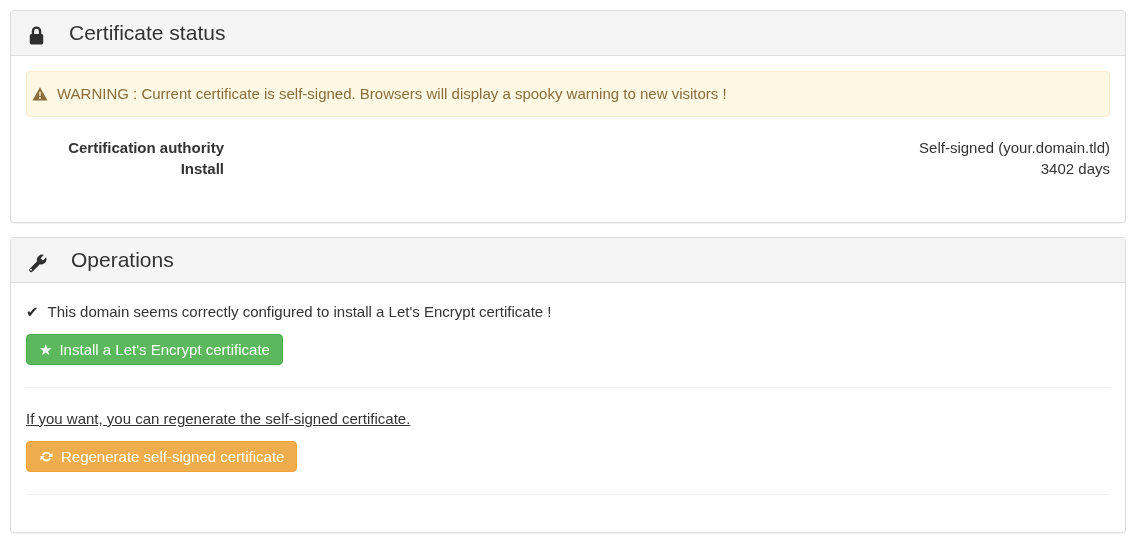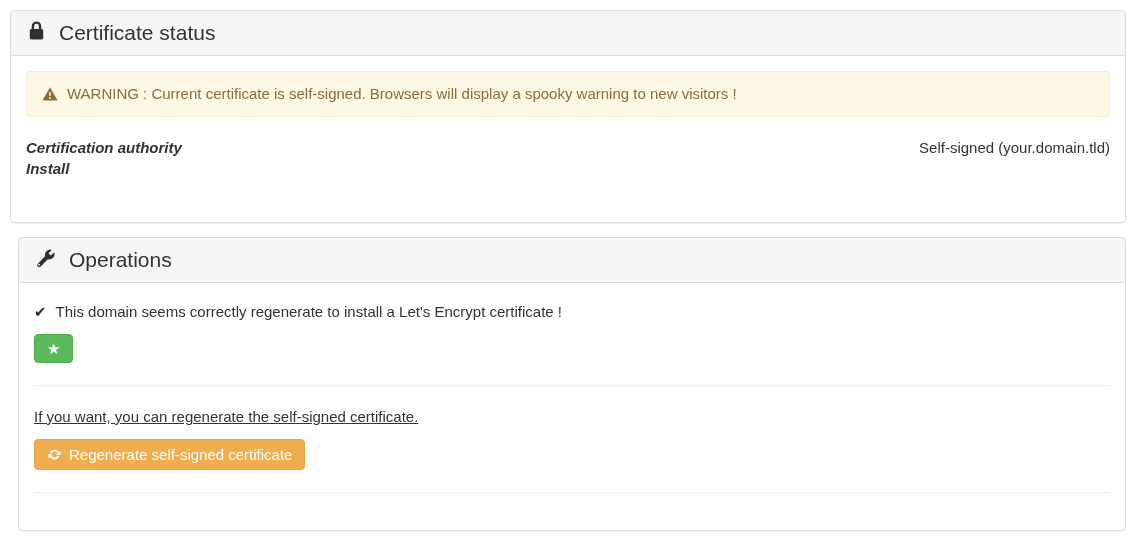--- a/index.html
+++ b/index.html
@@ -18,47 +18,47 @@
     font-size:15px;
     width:1131px;
   }
   .page{padding:10px 5px 9px 10px;}
   .panel{
     background:#fff;
     border:1px solid var(--panel-border);
     border-radius:4px;
     box-shadow:0 1px 1px rgba(0,0,0,.05);
   }
-  .panel + .panel{margin-top:14px;margin-left:8px;}
+  .panel + .panel{margin-top:14px;}
   .panel-heading{
-    display:flex;align-items:flex-start;gap:13px;
+    display:flex;align-items:flex-end;gap:23px;
     padding:9px 16px;
     background:var(--panel-heading-bg);
     border-bottom:1px solid var(--panel-border);
     border-radius:3px 3px 0 0;
   }
   .panel-title{
     margin:0;font-size:21px;font-weight:400;line-height:26px;color:var(--text);
   }
   .panel-body{padding:15px;}
   .icon-svg{display:inline-flex;align-items:center;justify-content:center;flex:none;}
   .alert-warning{
     display:flex;align-items:center;gap:9px;
     background:var(--alert-bg);
     border:1px solid var(--alert-border);
     border-radius:4px;
     color:var(--alert-text);
-    padding:14px 15px;
+    padding:14px 5px;
     margin-bottom:20px;
     line-height:16px;
   }
   dl.cert-details{margin:0 0 28px;font-size:15px;}
   dl.cert-details dt{
-    float:left;clear:left;width:198px;
-    font-weight:700;line-height:21px;font-style:italic;
+    float:left;clear:left;width:198px;text-align:right;
+    font-weight:700;line-height:21px;
   }
   dl.cert-details dd{margin:0 0 0 218px;line-height:21px;text-align:right;}
   dl.cert-details::after{content:"";display:block;clear:both;}
   .status-line{
     display:flex;align-items:center;gap:9px;
     margin:5px 0 14px;line-height:17px;
   }
   .check-glyph{font-size:15px;color:#2b2b2b;line-height:1;}
   .btn{
     display:inline-flex;align-items:center;gap:7px;
@@ -100,42 +100,44 @@
             <rect x="10.9" y="8.6" width="2.2" height="6.4" rx="1" fill="#fcf8e3"></rect>
             <circle cx="12" cy="18.1" r="1.45" fill="#fcf8e3"></circle>
           </svg>
         </span>
         <span>WARNING : Current certificate is self-signed. Browsers will display a spooky warning to new visitors !</span>
       </div>
       <dl class="cert-details">
         <dt>Certification authority</dt>
         <dd>Self-signed (your.domain.tld)</dd>
         <dt>Install</dt>
+        <dd>3402 days</dd>
       </dl>
     </div>
   </section>
 
   <section class="panel">
     <header class="panel-heading">
       <span class="icon-svg">
         <svg width="21" height="21" viewBox="0 0 24 24" aria-hidden="true">
           <path fill="#2f2f2f" fill-rule="evenodd" d="M21.9 6.1c.8 2.1.3 4.7-1.4 6.3a5.9 5.9 0 0 1-5.8 1.5l-8.3 8.3a2.25 2.25 0 0 1-3.2-3.2l8.3-8.3a5.9 5.9 0 0 1 1.5-5.8A5.9 5.9 0 0 1 19.2 3.3l-3.7 3.9 2.6 2.6 3.8-3.7zM4.6 19.1a1.05 1.05 0 1 0 .02 2.1 1.05 1.05 0 0 0-.02-2.1z"></path>
         </svg>
       </span>
       <h2 class="panel-title">Operations</h2>
     </header>
     <div class="panel-body">
 
       <p class="status-line">
         <span class="check-glyph">✔</span>
-        <span>This domain seems correctly regenerate to install a Let's Encrypt certificate !</span>
+        <span>This domain seems correctly configured to install a Let's Encrypt certificate !</span>
       </p>
 
       <button class="btn btn-success">
         <span class="star-glyph">★</span>
+        <span>Install a Let's Encrypt certificate</span>
       </button>
 
       <hr class="section-divider">
 
       <p class="hint">If you want, you can regenerate the self-signed certificate.</p>
 
       <button class="btn btn-warning-style">
         <span class="icon-svg">
           <svg width="15" height="15" viewBox="0 0 24 24" aria-hidden="true">
             <path fill="#ffffff" d="M12 4.2a7.8 7.8 0 0 1 7 4.4l2.7-2.7v6.9h-6.9l2.4-2.4A5.2 5.2 0 0 0 12 7.2a5.2 5.2 0 0 0-4.8 3.2L4.8 9.2A7.8 7.8 0 0 1 12 4.2z"></path>

